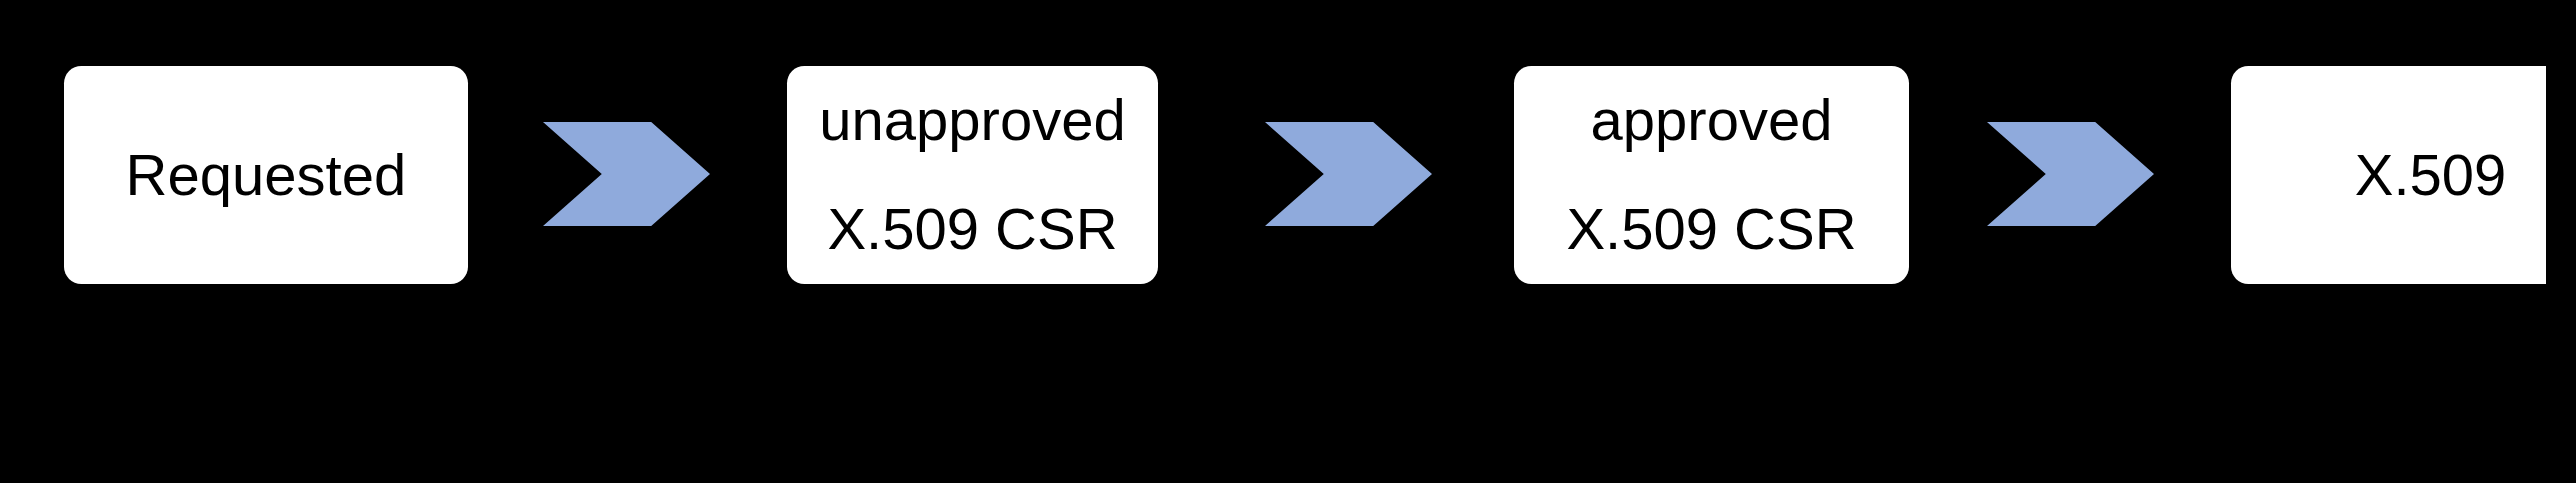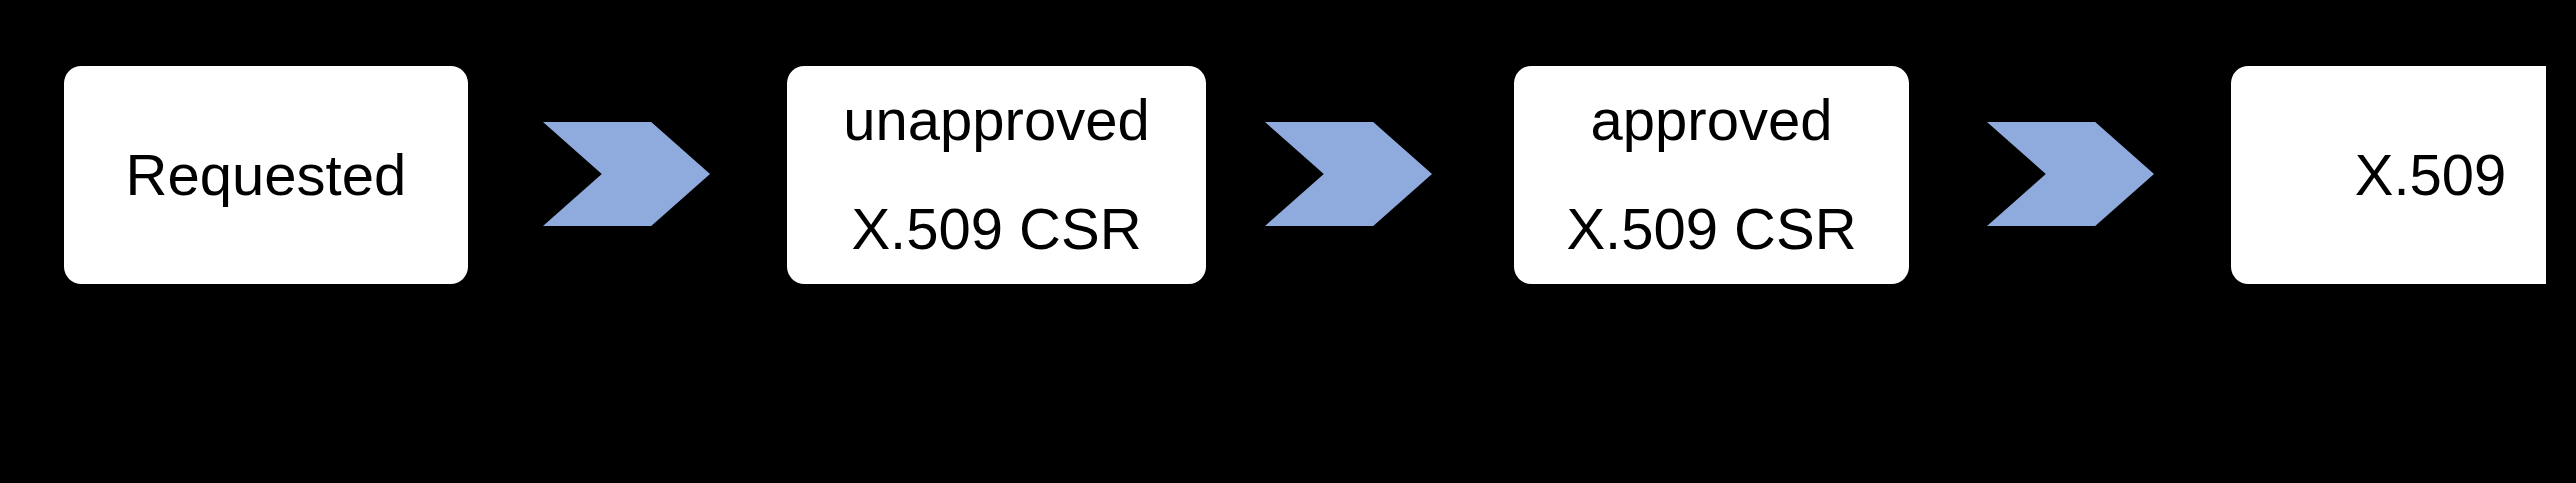--- a/index.html
+++ b/index.html
@@ -32,21 +32,21 @@
     text-align: center;
   }
   .step-label {
     font-size: 58px;
     line-height: 76px;
     color: var(--box-text);
     letter-spacing: 0;
   }
   .step-label .line { display: block; white-space: nowrap; }
   .box-1 { left: 3.9px;    width: 404px; }
-  .box-2 { left: 727px;  width: 419px; }
+  .box-2 { left: 727px;  width: 371px; }
   .box-3 { left: 1454px; width: 395px; }
   .box-4 { left: 2171px; width: 399px; }
   .chevron {
     position: absolute;
     top: 62px;
     width: 167px;
     height: 104px;
     background: var(--arrow-fill);
     clip-path: polygon(0% 0%, 64.8% 0%, 100% 50%, 64.8% 100%, 0% 100%, 35.2% 50%);
   }

